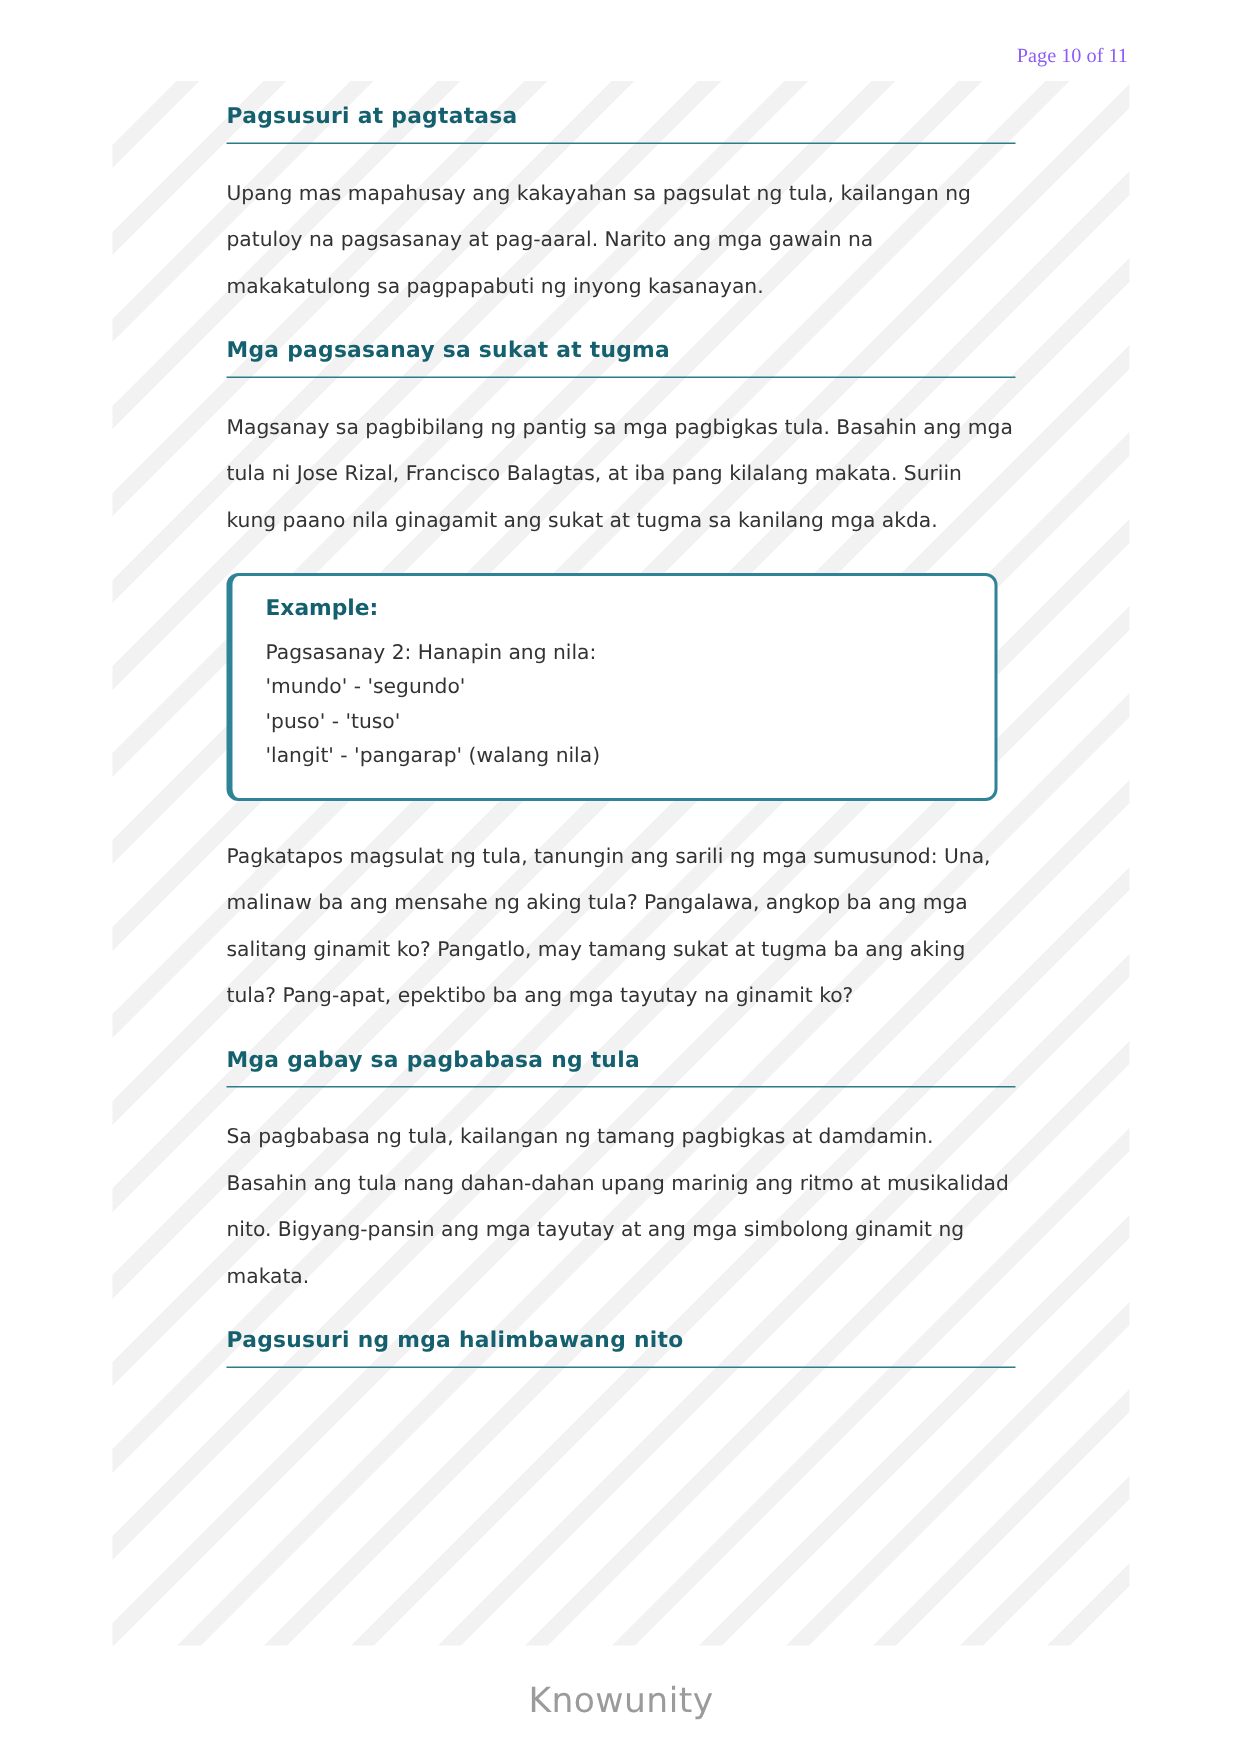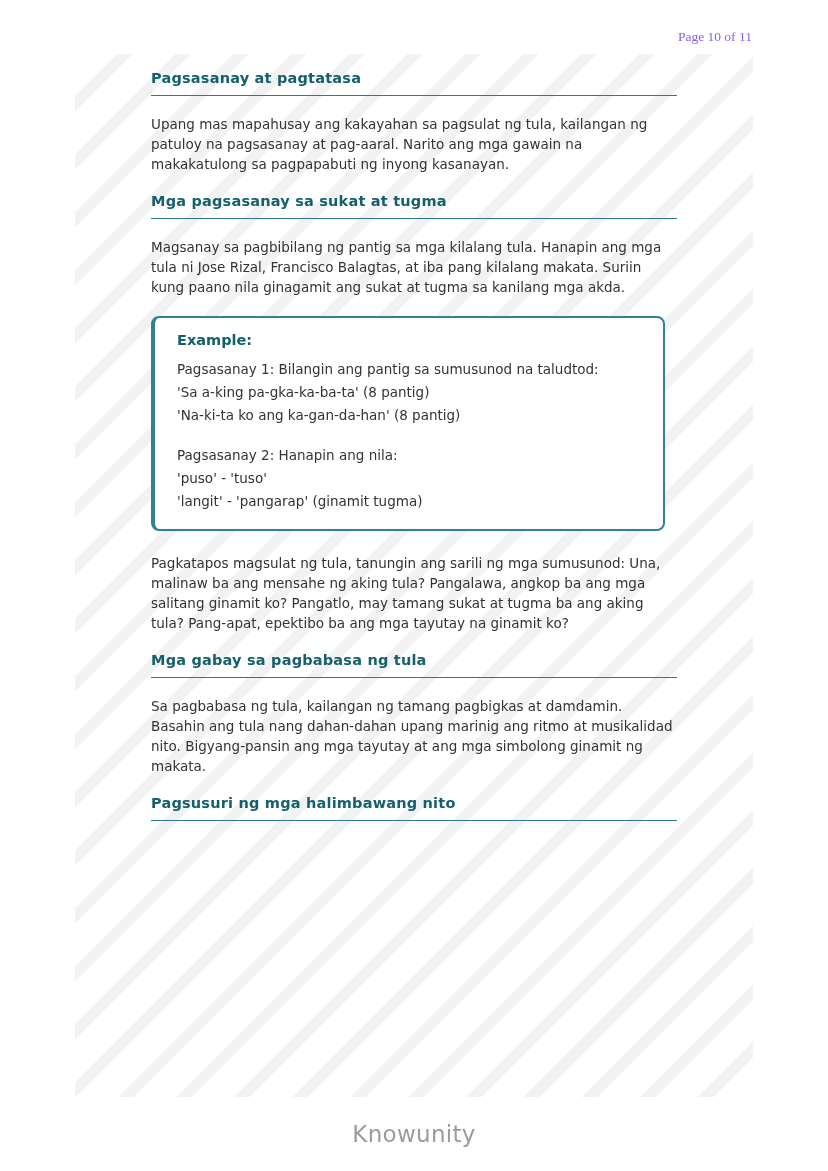--- a/index.html
+++ b/index.html
@@ -39,21 +39,21 @@
     font-size: 14.5px;
     font-weight: bold;
     color: #14606e;
     letter-spacing: 0.2px;
     padding-bottom: 9px;
     border-bottom: 1px solid #2a7c8a;
     margin-bottom: 18px;
   }
   .para {
     font-size: 13.5px;
-    line-height: 20px;
+    line-height: 31px;
     margin-bottom: 19px;
     color: #333333;
   }
   .example-box {
     border: 2px solid #2e8396;
     border-left-width: 4px;
     border-radius: 8px;
     background: #ffffff;
     padding: 14px 38px 16px 22px;
     margin: 4px 12px 22px 0;
@@ -85,42 +85,38 @@
 </style>
 </head>
 <body>
 
 <div class="page-number">Page 10 of 11</div>
 
 <div class="doc-panel">
   <div class="content">
 
     <div class="section">
-      <h2 class="section-heading">Pagsasanay at pagtatasa</h2>
+      <h2 class="section-heading">Pagsusuri at pagtatasa</h2>
       <p class="para">Upang mas mapahusay ang kakayahan sa pagsulat ng tula, kailangan ng patuloy na pagsasanay at pag-aaral. Narito ang mga gawain na makakatulong sa pagpapabuti ng inyong kasanayan.</p>
     </div>
 
     <div class="section">
       <h2 class="section-heading">Mga pagsasanay sa sukat at tugma</h2>
-      <p class="para">Magsanay sa pagbibilang ng pantig sa mga kilalang tula. Hanapin ang mga tula ni Jose Rizal, Francisco Balagtas, at iba pang kilalang makata. Suriin kung paano nila ginagamit ang sukat at tugma sa kanilang mga akda.</p>
+      <p class="para">Magsanay sa pagbibilang ng pantig sa mga pagbigkas tula. Basahin ang mga tula ni Jose Rizal, Francisco Balagtas, at iba pang kilalang makata. Suriin kung paano nila ginagamit ang sukat at tugma sa kanilang mga akda.</p>
     </div>
 
     <div class="example-box">
       <div class="example-title">Example:</div>
 
-      <div class="example-group">
-        <div class="example-line">Pagsasanay 1: Bilangin ang pantig sa sumusunod na taludtod:</div>
-        <div class="example-line">'Sa a-king pa-gka-ka-ba-ta' (8 pantig)</div>
-        <div class="example-line">'Na-ki-ta ko ang ka-gan-da-han' (8 pantig)</div>
-      </div>
 
       <div class="example-group">
         <div class="example-line">Pagsasanay 2: Hanapin ang nila:</div>
+        <div class="example-line">'mundo' - 'segundo'</div>
         <div class="example-line">'puso' - 'tuso'</div>
-        <div class="example-line">'langit' - 'pangarap' (ginamit tugma)</div>
+        <div class="example-line">'langit' - 'pangarap' (walang nila)</div>
       </div>
     </div>
 
     <div class="section">
       <p class="para">Pagkatapos magsulat ng tula, tanungin ang sarili ng mga sumusunod: Una, malinaw ba ang mensahe ng aking tula? Pangalawa, angkop ba ang mga salitang ginamit ko? Pangatlo, may tamang sukat at tugma ba ang aking tula? Pang-apat, epektibo ba ang mga tayutay na ginamit ko?</p>
     </div>
 
     <div class="section">
       <h2 class="section-heading">Mga gabay sa pagbabasa ng tula</h2>
       <p class="para">Sa pagbabasa ng tula, kailangan ng tamang pagbigkas at damdamin. Basahin ang tula nang dahan-dahan upang marinig ang ritmo at musikalidad nito. Bigyang-pansin ang mga tayutay at ang mga simbolong ginamit ng makata.</p>

